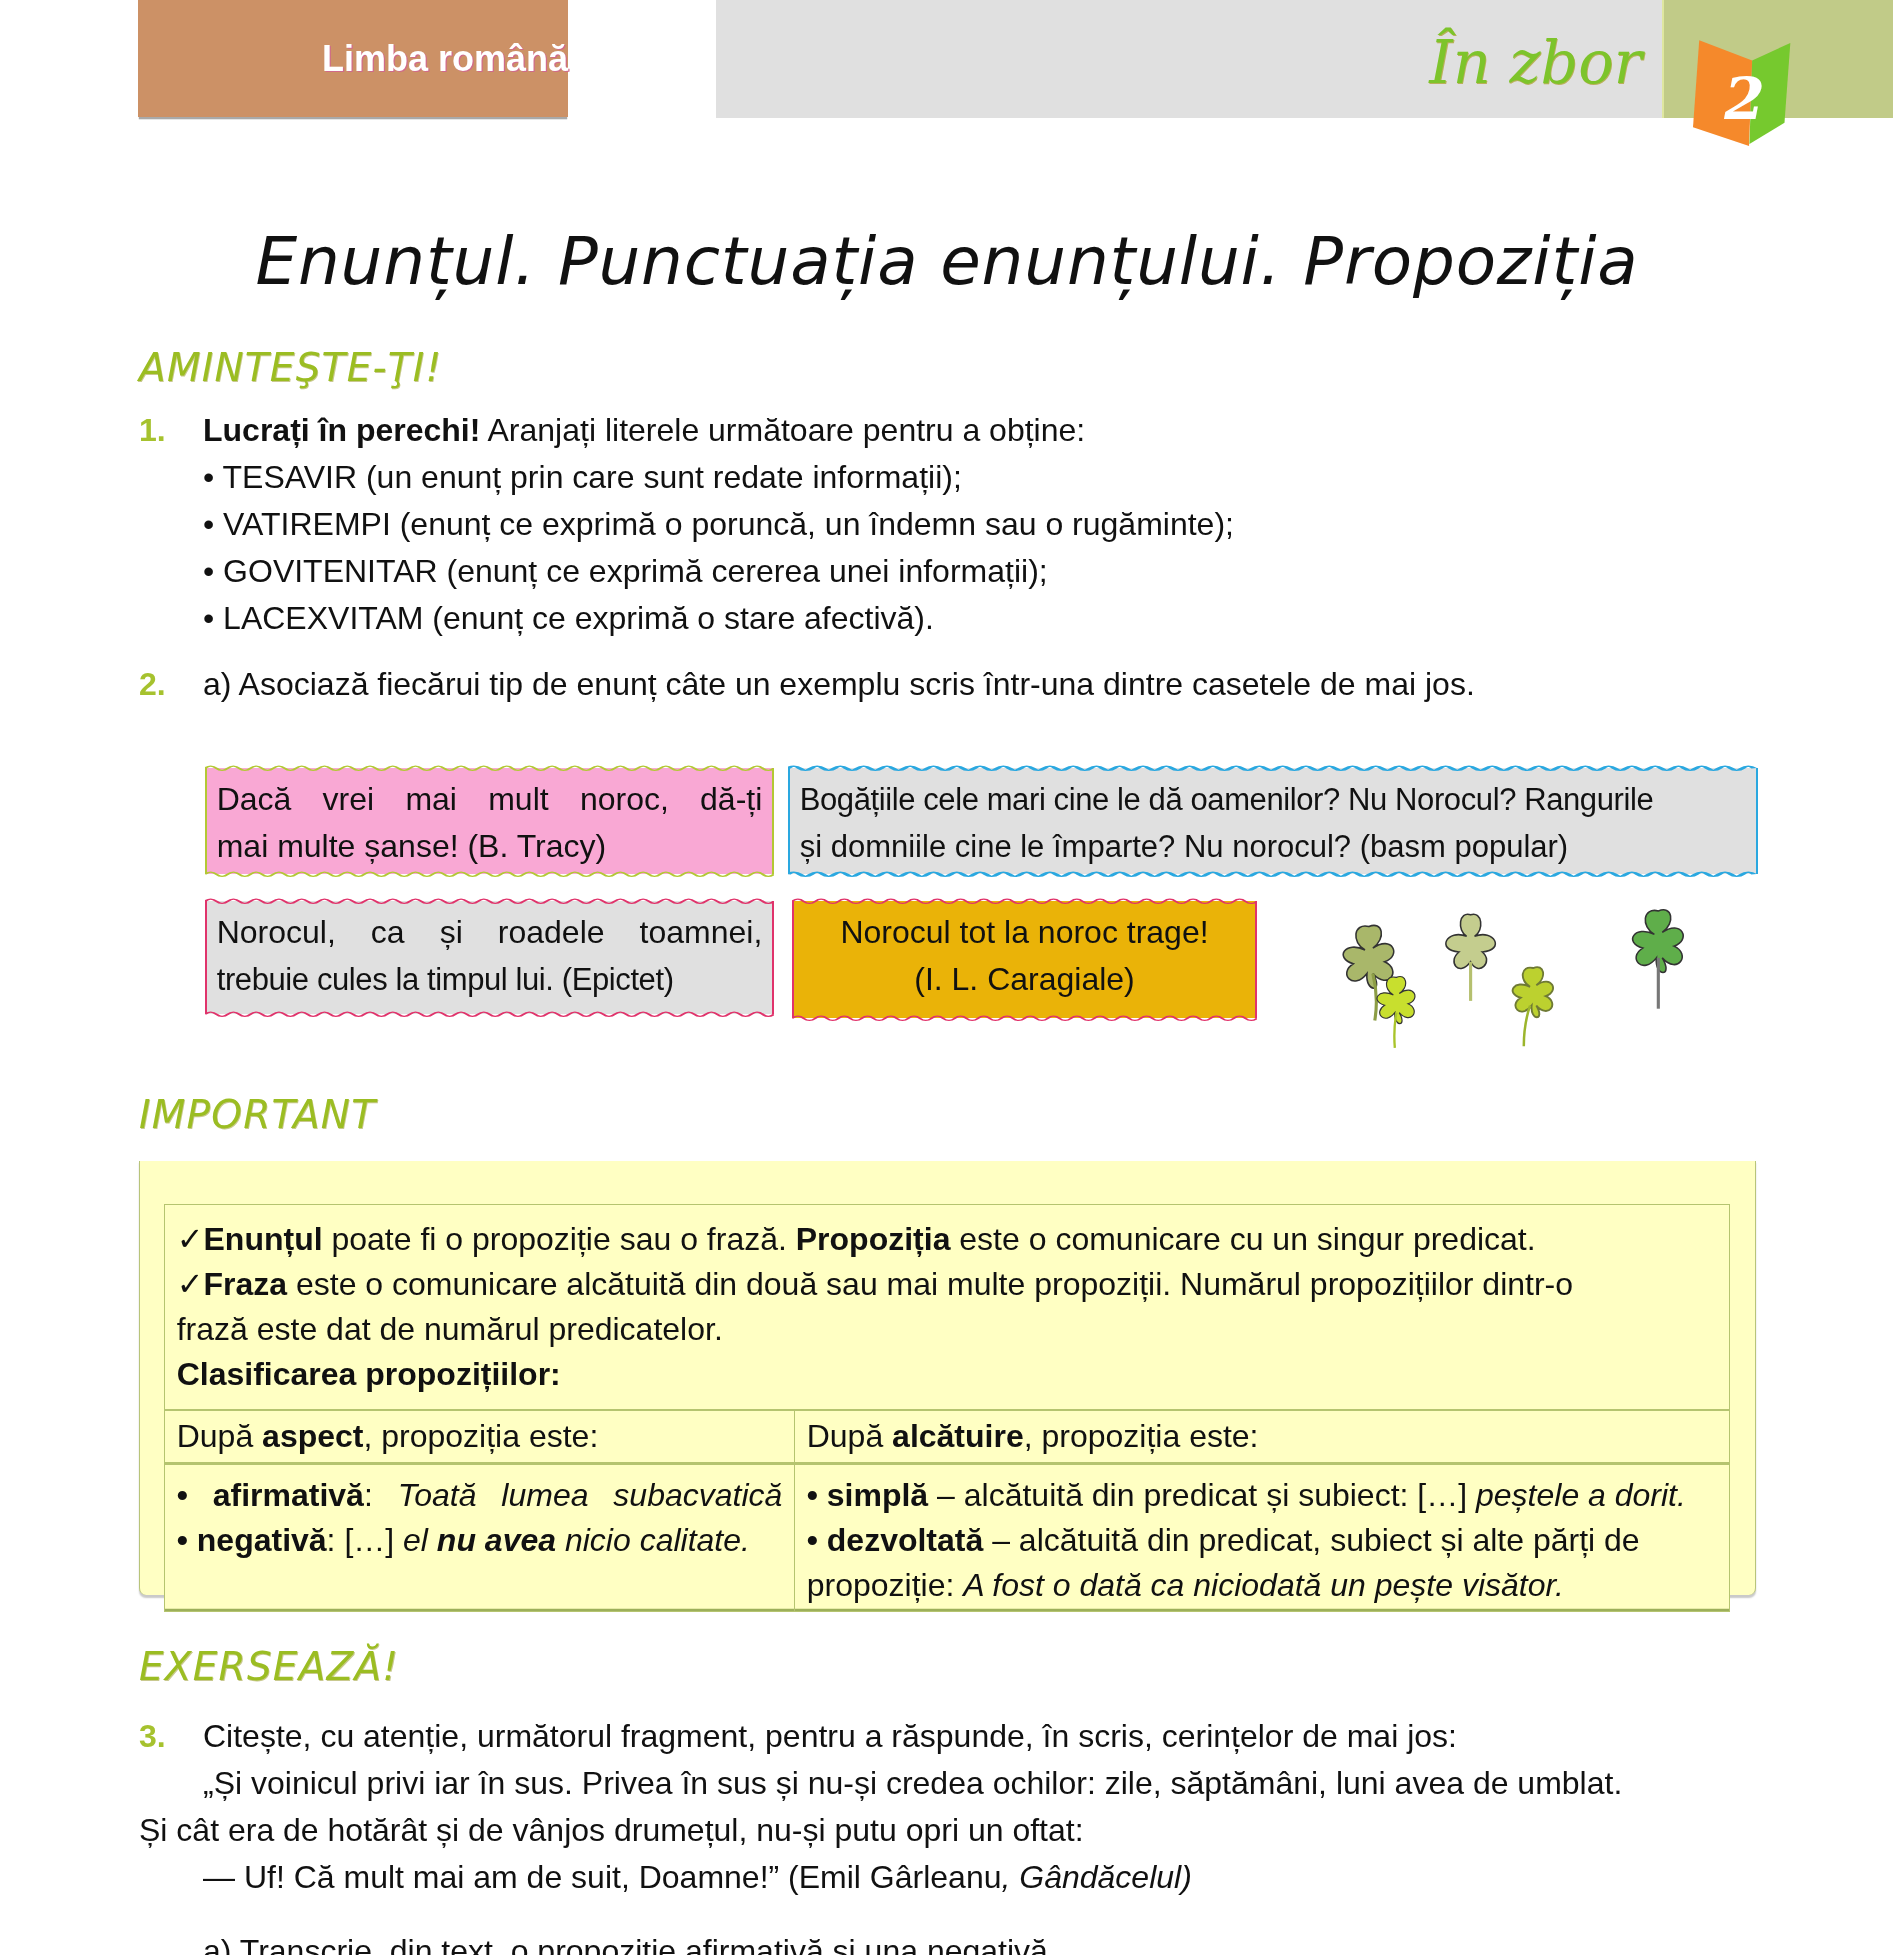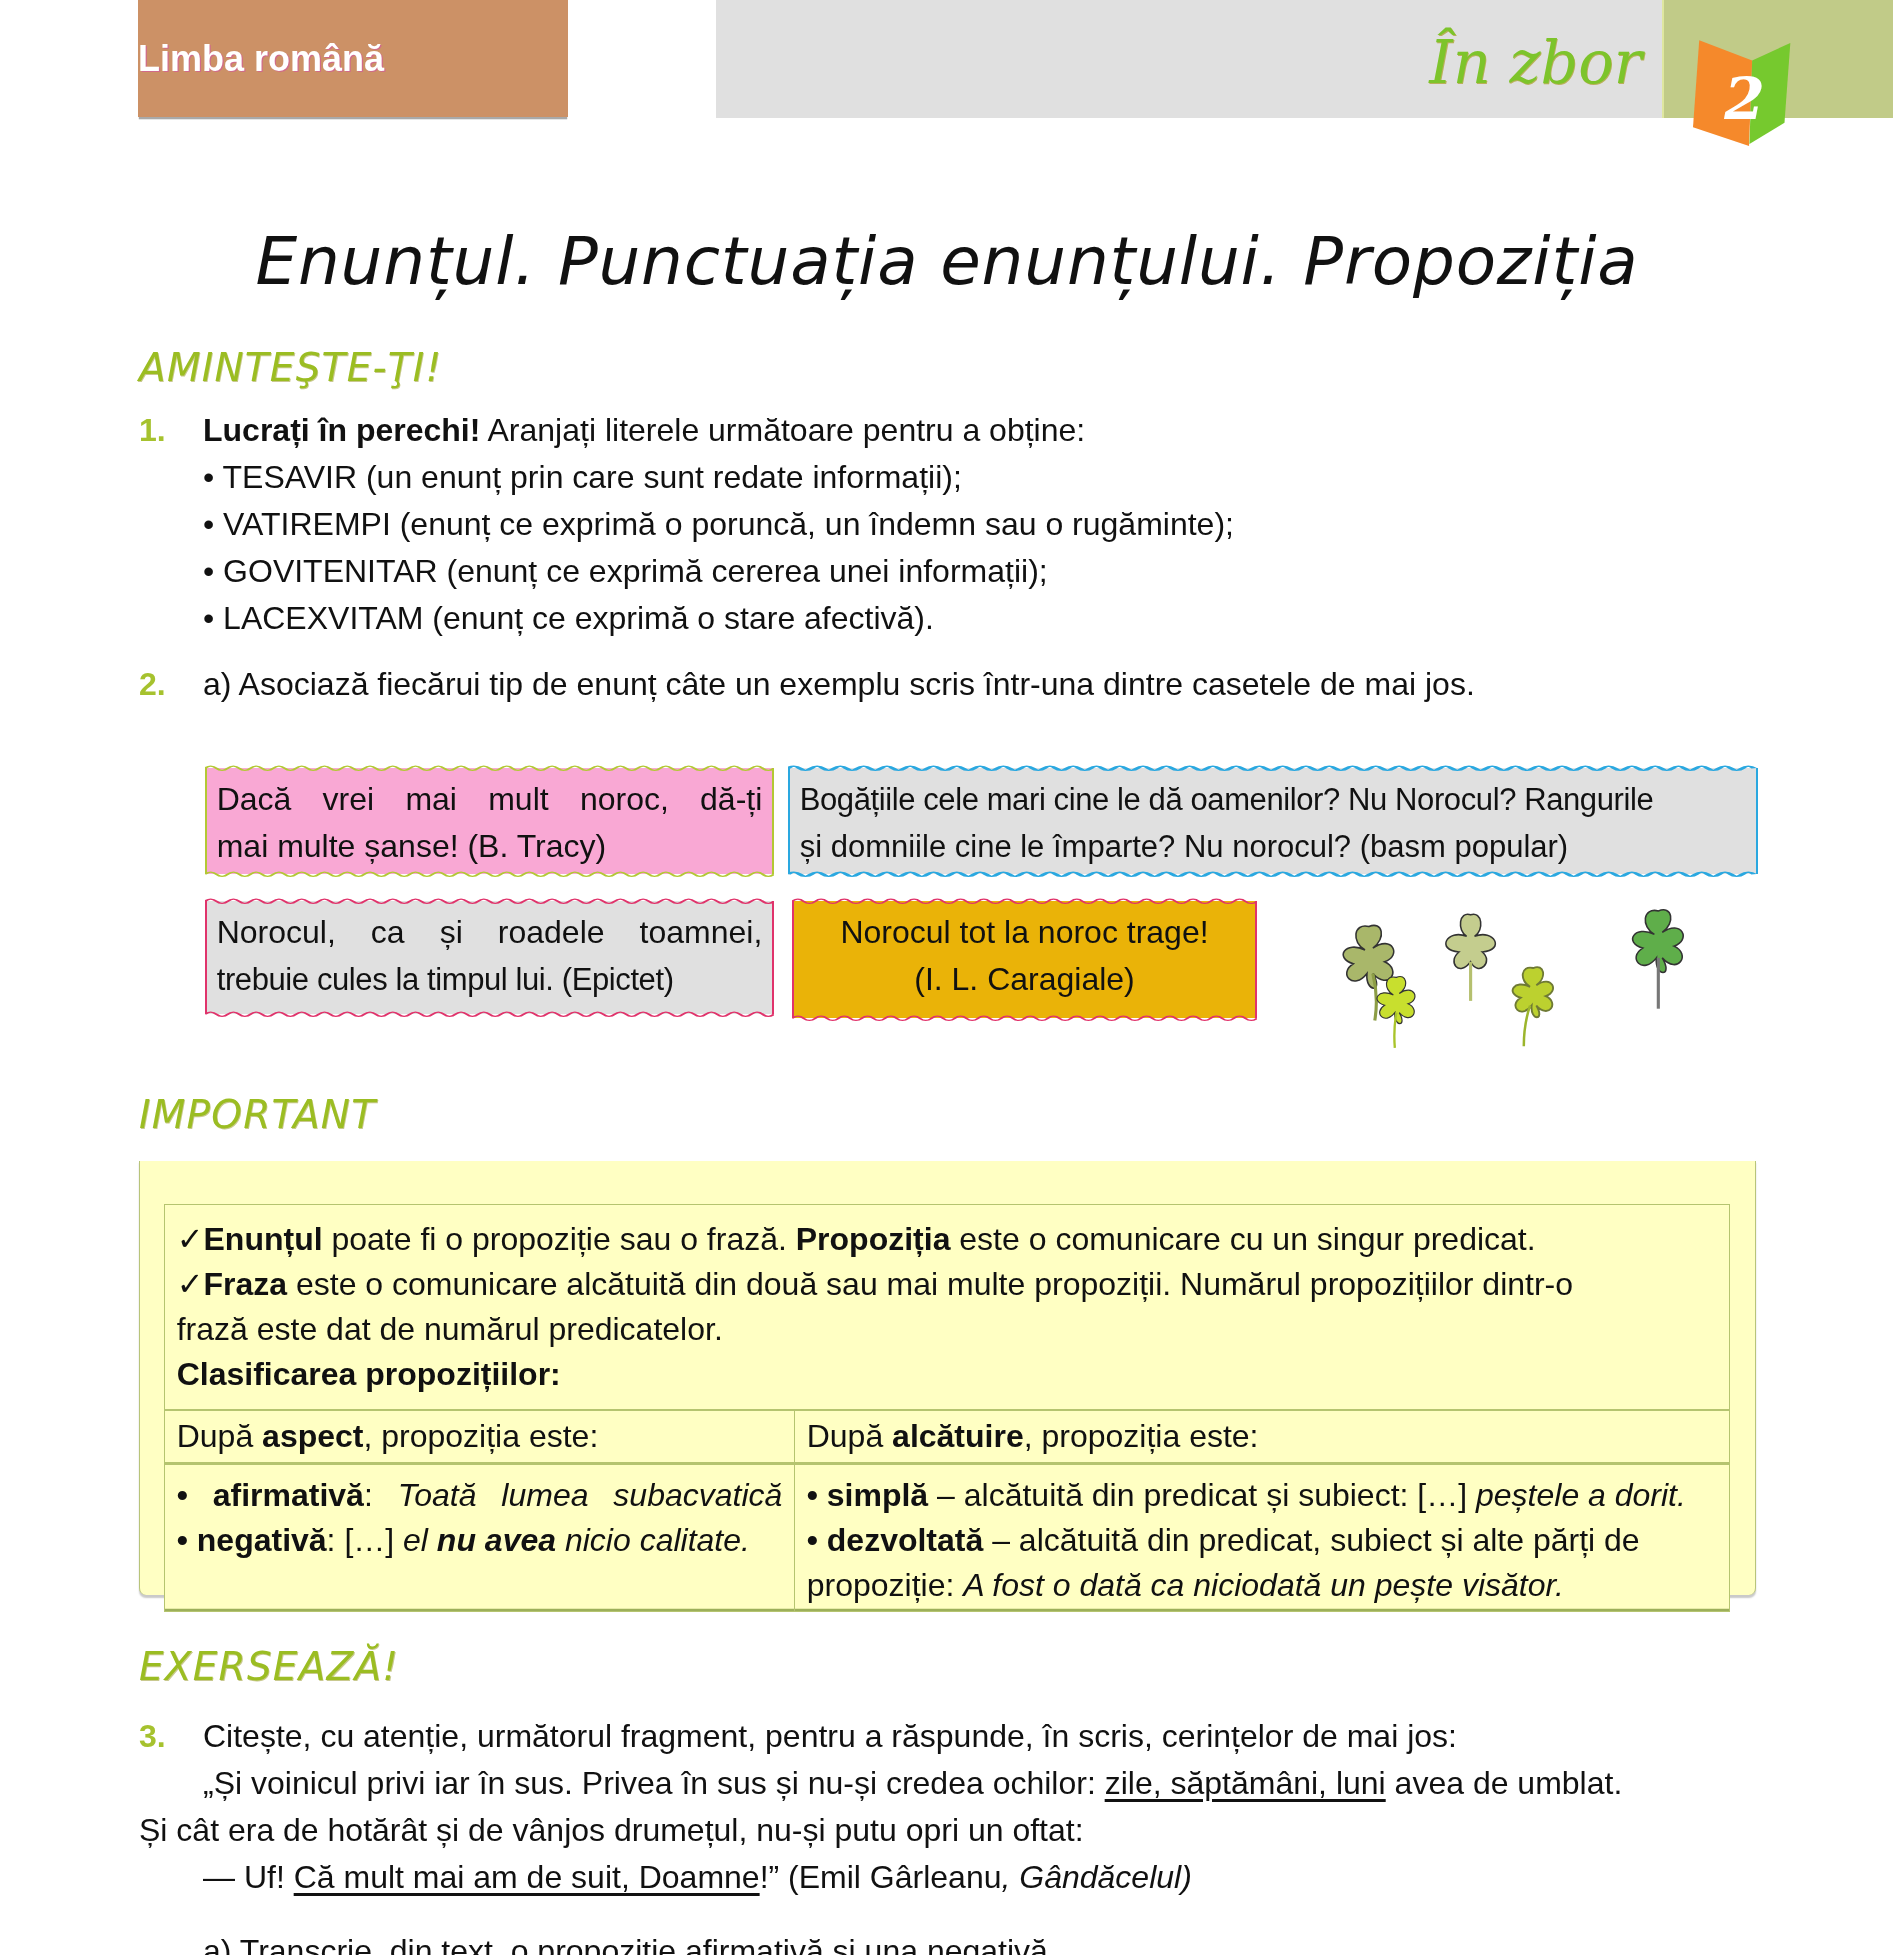--- a/index.html
+++ b/index.html
@@ -2,21 +2,21 @@
 <html style="font-size:6.3px"><head>
 <meta charset="utf-8">
 <style>
   html, body { margin: 0; padding: 0; background: #ffffff; }
   body { width: 1894px; height: 2402px; position: relative; overflow: hidden;
          font-family: "DejaVu Sans", "Liberation Sans", sans-serif; color: #111; }
   .abs { position: absolute; }
 
   
   .hdr-subject { left: 138px; top: 0; width: 430px; height: 117px; background: #cc9166;
-                 box-shadow: 0 3.1px 0 -0.8px #a9a9a9; display: flex; align-items: center; justify-content: flex-start; }
+                 box-shadow: 0 3.1px 0 -0.8px #a9a9a9; display: flex; align-items: center; justify-content: flex-end; }
   .hdr-subject span { color: #fff; font-family: "Liberation Sans", sans-serif; font-weight: bold; font-size: 36px;
                       text-shadow: 1.2px 1.2px 0 #d06a8a; }
   .hdr-grey { left: 716px; top: 0; width: 946px; height: 118px; background: #e0e0e0; }
   .hdr-unit { left: 1392px; top: 23.5px; width: 250px; height: 78px; color: #7dc42b;
               font-family: "DejaVu Serif", serif; font-style: italic; font-size: 59px; line-height: 78px;
               text-align: right; text-shadow: 0.8px 1.2px 0 #b9b05a; }
   .hdr-green { left: 1662px; top: 0; width: 232px; height: 118px; background: #c1cb88; border-left: 2.3px solid #dfe7a0; }
   .badge { left: 1693px; top: 37px; width: 109px; height: 113px; }
 
   
@@ -24,21 +24,21 @@
                 font-style: italic; font-size: 66px; line-height: 86px; color: #111; letter-spacing: 0.8px; }
 
   .section-h { font-family: "DejaVu Sans", sans-serif; font-style: italic; color: #9bbd22;
                font-size: 39px; line-height: 51px; letter-spacing: 1.2px; text-shadow: 0.8px 1.2px 0 #c9c98f; }
 
   .body-txt { font-size: 32px; line-height: 47px; font-family: "Liberation Sans", sans-serif; color: #111; }
   .num { position: absolute; left: 139px; color: #a6c22e; font-weight: bold; font-size: 32px; line-height: 47px;
          font-family: "Liberation Sans", sans-serif; }
   .b { font-weight: bold; }
   .i { font-style: italic; }
-  .u { text-decoration: underline; text-decoration-thickness: 3.1px; text-underline-offset: 4.7px; margin-top: 20px; }
+  .u { text-decoration-thickness: 3.1px; text-underline-offset: 4.7px; margin-top: 20px; }
 
   
   .qbox { position: absolute; font-family: "Liberation Sans", sans-serif; font-size: 32px; line-height: 47px;
           padding: 7.8px 11.7px; box-sizing: border-box; }
   .wavy-top, .wavy-bot { position: absolute; left: 0; right: 0; height: 8.6px; }
   .wavy-top { top: -4.3px; } .wavy-bot { bottom: -4.3px; }
   .qbox .side { position: absolute; top: 0; bottom: 0; width: 2px; }
   .qtext { position: relative; z-index: 2; }
 
   

